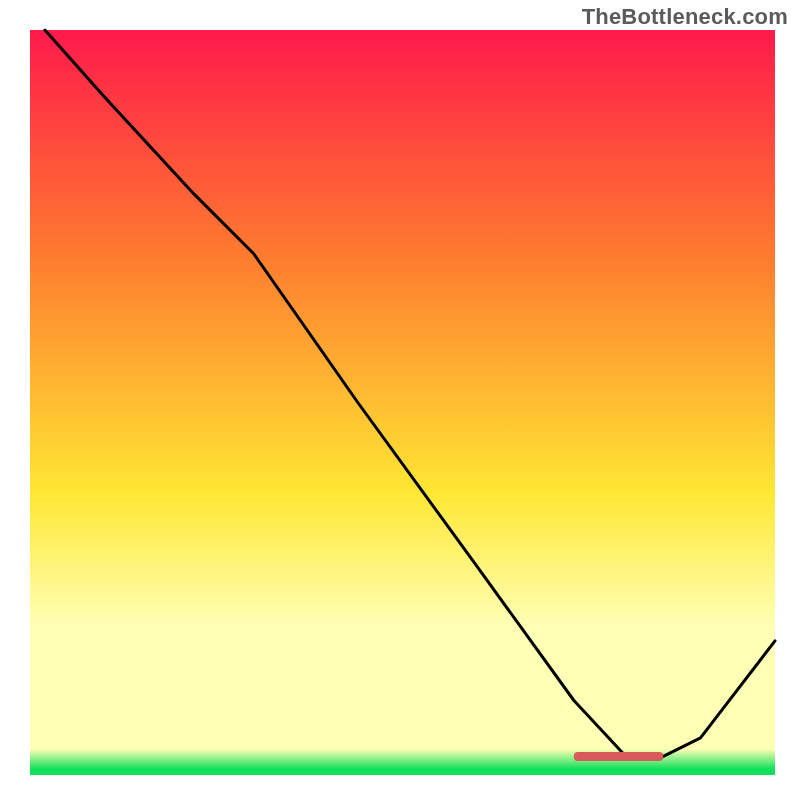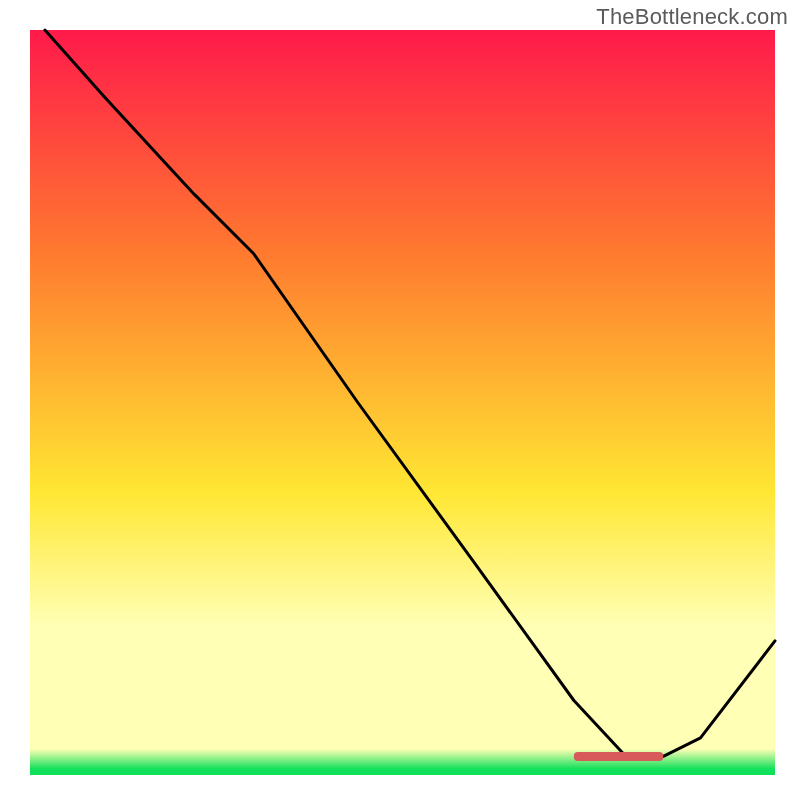--- a/index.html
+++ b/index.html
@@ -14,21 +14,21 @@
   .stage {
     position: relative;
     width: 800px;
     height: 800px;
   }
   .watermark {
     position: absolute;
     top: 4px;
     right: 12px;
     font-size: 22px;
-    font-weight: 400;
+    font-weight: 700;
     color: #5b5b5b;
     letter-spacing: 0.2px;
     user-select: none;
   }
   svg.plot {
     position: absolute;
     left: 0;
     top: 0;
     width: 800px;
     height: 800px;

